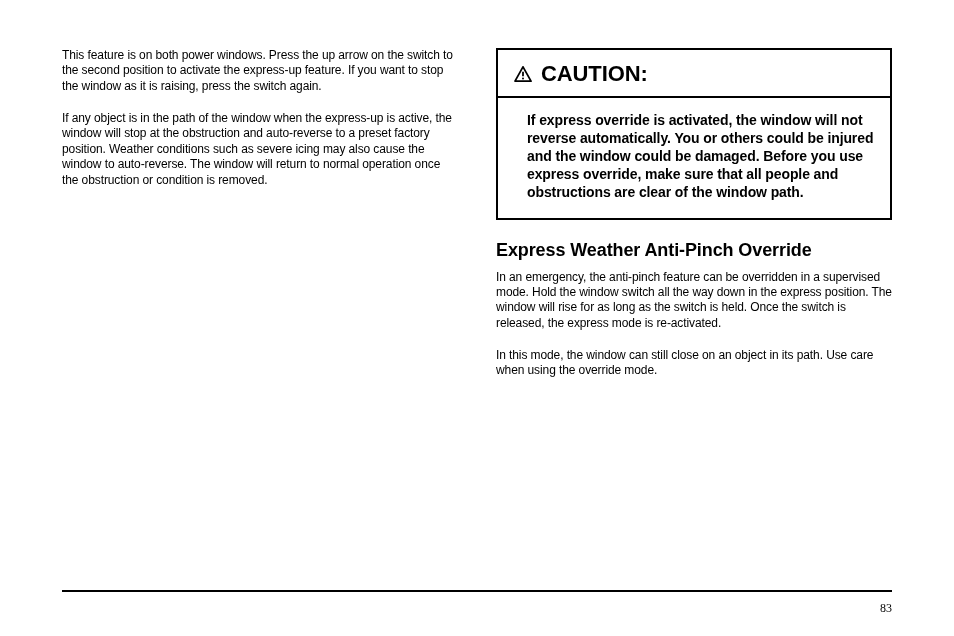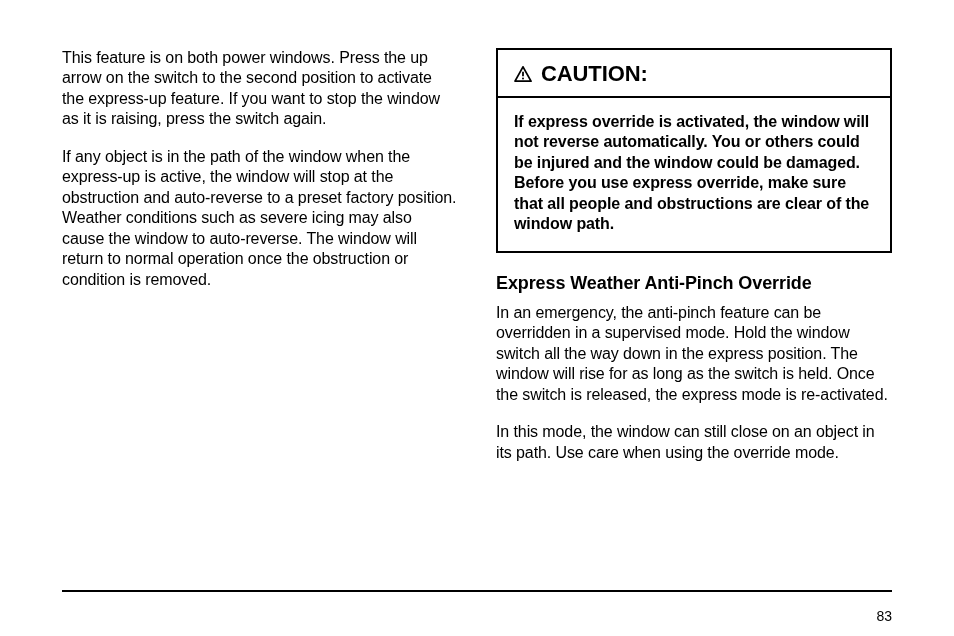--- a/index.html
+++ b/index.html
@@ -20,21 +20,21 @@
       flex: 1;
       min-width: 0;
     }
     .heading {
       font-weight: bold;
       font-size: 18px;
       margin-bottom: 9px;
       letter-spacing: -0.1px;
     }
     .para {
-      font-size: 16px;
+      font-size: 12px;
       line-height: 1.28;
       margin-bottom: 17px;
       letter-spacing: -0.1px;
     }
     .caution-box {
       border: 2.5px solid #000;
       margin-bottom: 20px;
     }
     .caution-title-wrap {
       padding: 11px 16px 9px 16px;
@@ -48,39 +48,40 @@
       height: 16px;
       display: inline-block;
     }
     .caution-title {
       font-weight: bold;
       font-size: 22px;
       letter-spacing: -0.1px;
       text-align: right;
     }
     .caution-body {
-      padding: 14px 16px 16px 16px;
+      padding: 14px 16px 16px 29px;
       font-weight: bold;
-      font-size: 16px;
+      font-size: 14px;
       line-height: 1.28;
       letter-spacing: -0.1px;
     }
     .footer-rule {
       position: absolute;
       left: 62px;
       right: 62px;
       bottom: 44px;
       height: 2px;
       background: #000;
     }
     .page-num {
       position: absolute;
       right: 62px;
-      bottom: 12px;
-      font-size: 14px;
+      bottom: 20px;
+      font-size: 12px;
+      font-family: Liberation Serif, serif;
     }
   </style>
 </head>
 <body>
 
 <div class="page">
   <div class="col">
     <div class="para">This feature is on both power windows. Press the up arrow on the switch to the second position to activate the express-up feature. If you want to stop the window as it is raising, press the switch again.</div>
     <div class="para">If any object is in the path of the window when the express-up is active, the window will stop at the obstruction and auto-reverse to a preset factory position. Weather conditions such as severe icing may also cause the window to auto-reverse. The window will return to normal operation once the obstruction or condition is removed.</div>
   </div>

